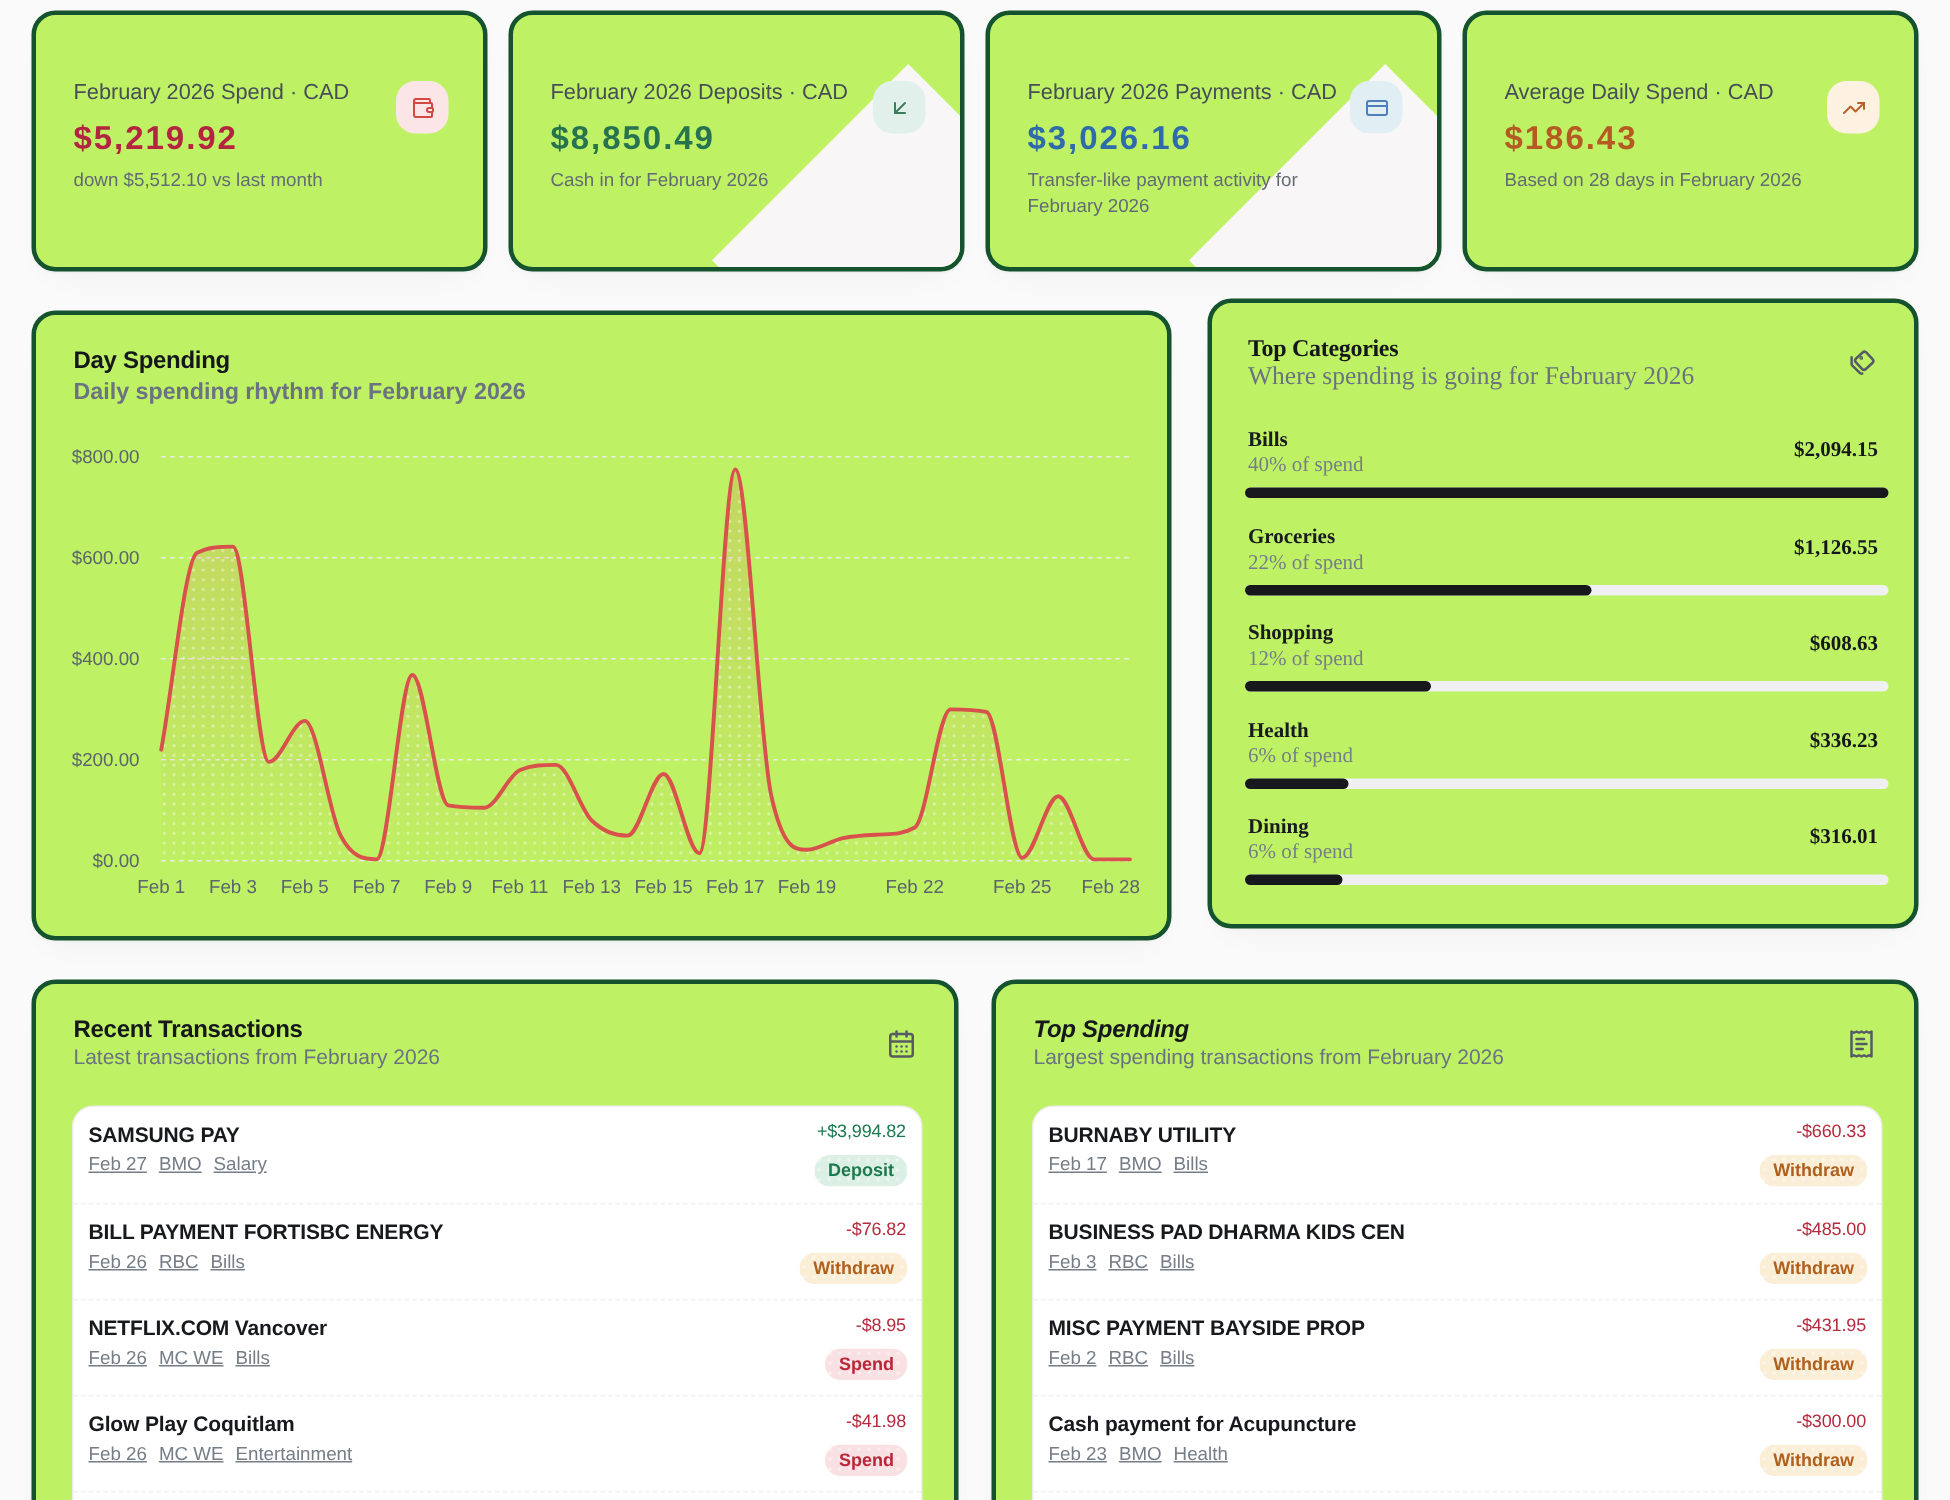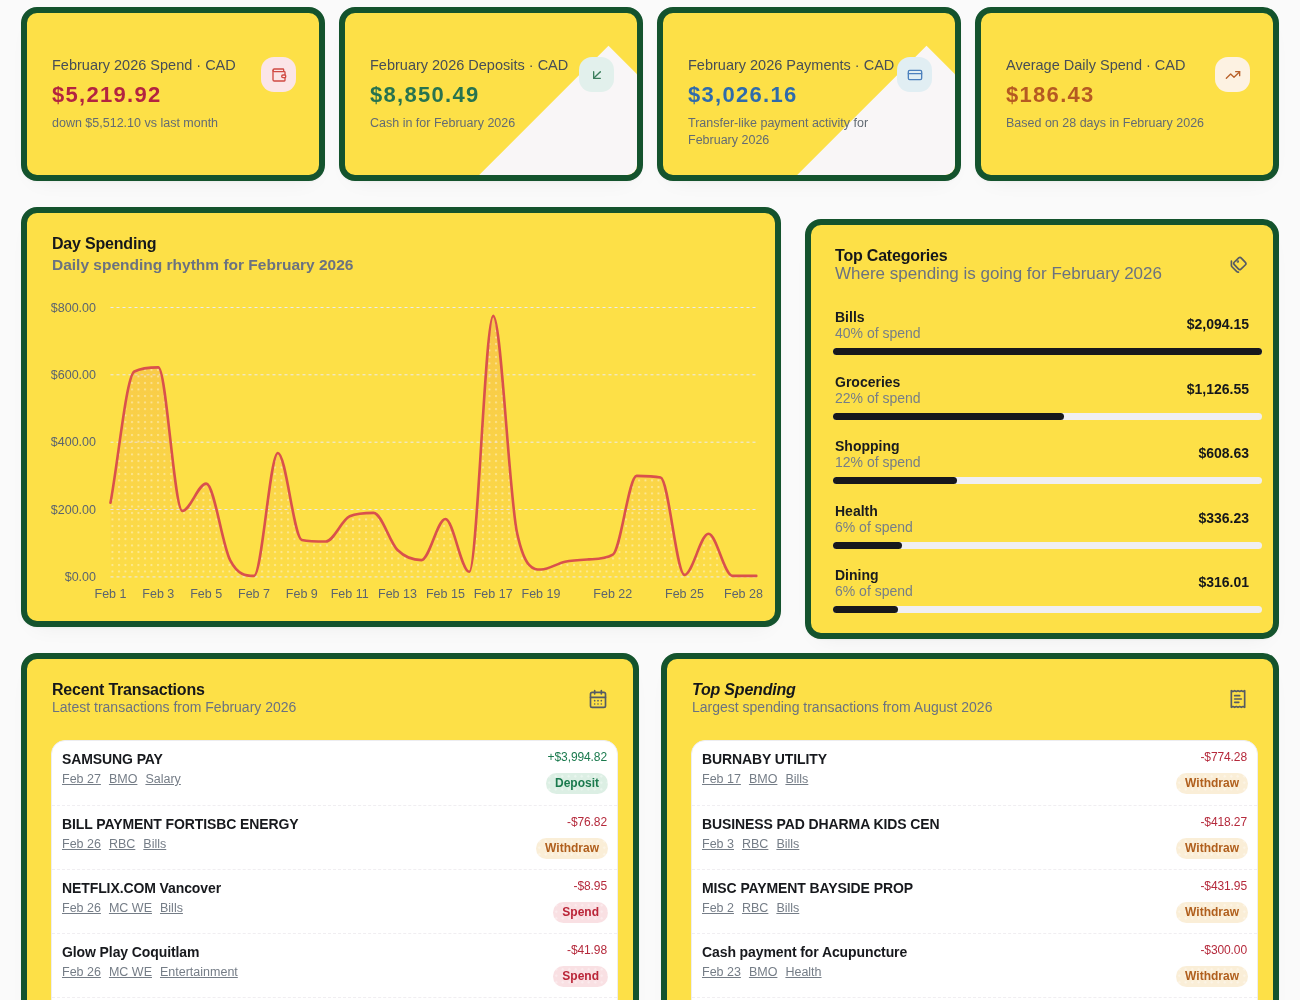--- a/index.html
+++ b/index.html
@@ -1,19 +1,19 @@
 <!DOCTYPE html>
 <html><head>
 <meta charset="utf-8">
 <style>
 * { margin:0; padding:0; box-sizing:border-box; }
 html,body { width:1300px; height:1000px; }
 body { position:relative; overflow:hidden; background:#fafafa;
   font-family:"Liberation Sans", sans-serif; -webkit-font-smoothing:antialiased; }
-.card { position:absolute; background:#fde047; border:6px solid #14532d; border-radius:16px;
+.card { position:absolute; background:#bef264; border:3px solid #14532d; border-radius:16px;
   box-shadow:0 1px 2px rgba(16,18,27,.03), 0 10px 24px -14px rgba(16,18,27,.08); overflow:hidden; }
 .abs { position:absolute; }
 .lbl { font-size:14.5px; color:#474e56; line-height:19px; }
 .val { font-size:22px; font-weight:bold; letter-spacing:1.3px; line-height:26px; }
 .sub { font-size:12.5px; color:#636b73; line-height:16.5px; }
 .iconcirc { position:absolute; width:35px; height:35px; border-radius:13px; display:flex; align-items:center; justify-content:center; }
 .ctitle { font-size:16px; font-weight:bold; color:#15171b; line-height:21px; letter-spacing:-0.2px; }
 .csub { font-size:17px; color:#6b7280; line-height:19px; }
 .sheen { position:absolute; width:185px; height:185px; background:#f9f6f7; transform:rotate(45deg); }
 svg.ic { display:block; }
@@ -133,21 +133,21 @@
       <text x="419.4" y="386">Feb 15</text>
       <text x="467.2" y="386">Feb 17</text>
       <text x="515.0" y="386">Feb 19</text>
       <text x="586.8" y="386">Feb 22</text>
       <text x="658.5" y="386">Feb 25</text>
       <text x="717.5" y="386">Feb 28</text>
     </g>
   </svg>
 </div>
 
-<div class="card" style="left:805px; top:219px; width:474px; height:420px;">
+<div class="card" style="left:805px; top:199px; width:474px; height:420px;font-family:Liberation Serif, serif;">
   <div class="abs ctitle" style="left:24px; top:20px;">Top Categories</div>
   <div class="abs csub" style="left:24px; top:39px;">Where spending is going for February 2026</div>
   <div class="abs" style="right:24px; top:31px; color:#565b63;">
     <svg class="ic" width="20" height="20" viewBox="0 0 24 24" fill="none" stroke="#565b63" stroke-width="2" stroke-linecap="round" stroke-linejoin="round">
       <rect x="7.25" y="3.25" width="11.5" height="11.5" rx="2.2" transform="rotate(47 13 9)"></rect>
       <circle cx="10.6" cy="6.7" r="0.5" fill="#565b63" stroke="#565b63"></circle>
       <path d="M2.9 6.2v5.3a2 2 0 0 0 .6 1.4l5.9 5.8a2.3 2.3 0 0 0 1.95.6"></path>
     </svg>
   </div>
 
@@ -230,40 +230,40 @@
       <div class="tbadge dotted bdg-sp">Spend</div>
     </div>
     <div class="trow">
       
     </div>
   </div>
 </div>
 
 <div class="card" style="left:661px; top:653px; width:618px; height:400px;">
   <div class="abs ctitle" style="left:25px; top:20px;font-style:italic;">Top Spending</div>
-  <div class="abs csub" style="left:25px; top:39px; font-size:14px;">Largest spending transactions from August 2026</div>
+  <div class="abs csub" style="left:25px; top:39px; font-size:14px;">Largest spending transactions from February 2026</div>
   <div class="abs" style="right:25px; top:30px;">
     <svg class="ic" width="20" height="20" viewBox="0 0 24 24" fill="none" stroke="#565b63" stroke-width="2" stroke-linecap="round" stroke-linejoin="round">
         <path d="M4 2v20l2-1 2 1 2-1 2 1 2-1 2 1 2-1 2 1V2l-2 1-2-1-2 1-2-1-2 1-2-1-2 1Z"></path>
         <path d="M14 8H8"></path>
         <path d="M16 12H8"></path>
         <path d="M13 16H8"></path>
       </svg>
   </div>
   <div class="txn-card-inner">
     <div class="trow">
       <div class="tname">BURNABY UTILITY</div>
       <div class="tmeta"><span>Feb 17</span><span>BMO</span><span>Bills</span></div>
-      <div class="tamt amt-r">-$774.28</div>
+      <div class="tamt amt-r">-$660.33</div>
       <div class="tbadge dotted bdg-wd">Withdraw</div>
     </div>
     <div class="trow">
       <div class="tname">BUSINESS PAD DHARMA KIDS CEN</div>
       <div class="tmeta"><span>Feb 3</span><span>RBC</span><span>Bills</span></div>
-      <div class="tamt amt-r">-$418.27</div>
+      <div class="tamt amt-r">-$485.00</div>
       <div class="tbadge dotted bdg-wd">Withdraw</div>
     </div>
     <div class="trow">
       <div class="tname">MISC PAYMENT BAYSIDE PROP</div>
       <div class="tmeta"><span>Feb 2</span><span>RBC</span><span>Bills</span></div>
       <div class="tamt amt-r">-$431.95</div>
       <div class="tbadge dotted bdg-wd">Withdraw</div>
     </div>
     <div class="trow">
       <div class="tname">Cash payment for Acupuncture</div>

